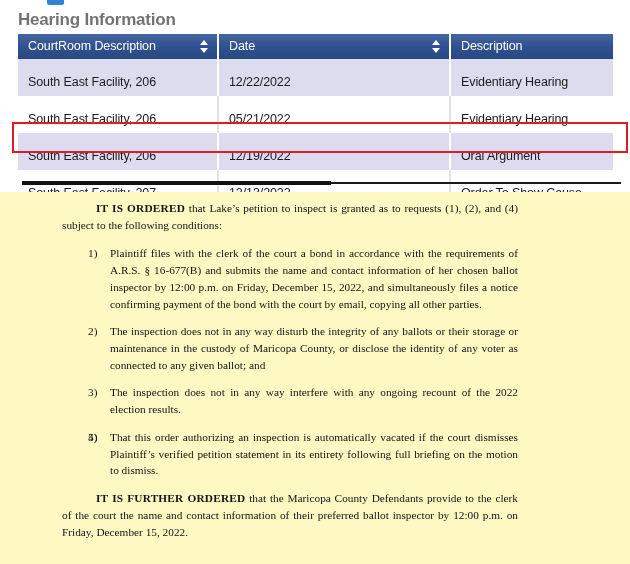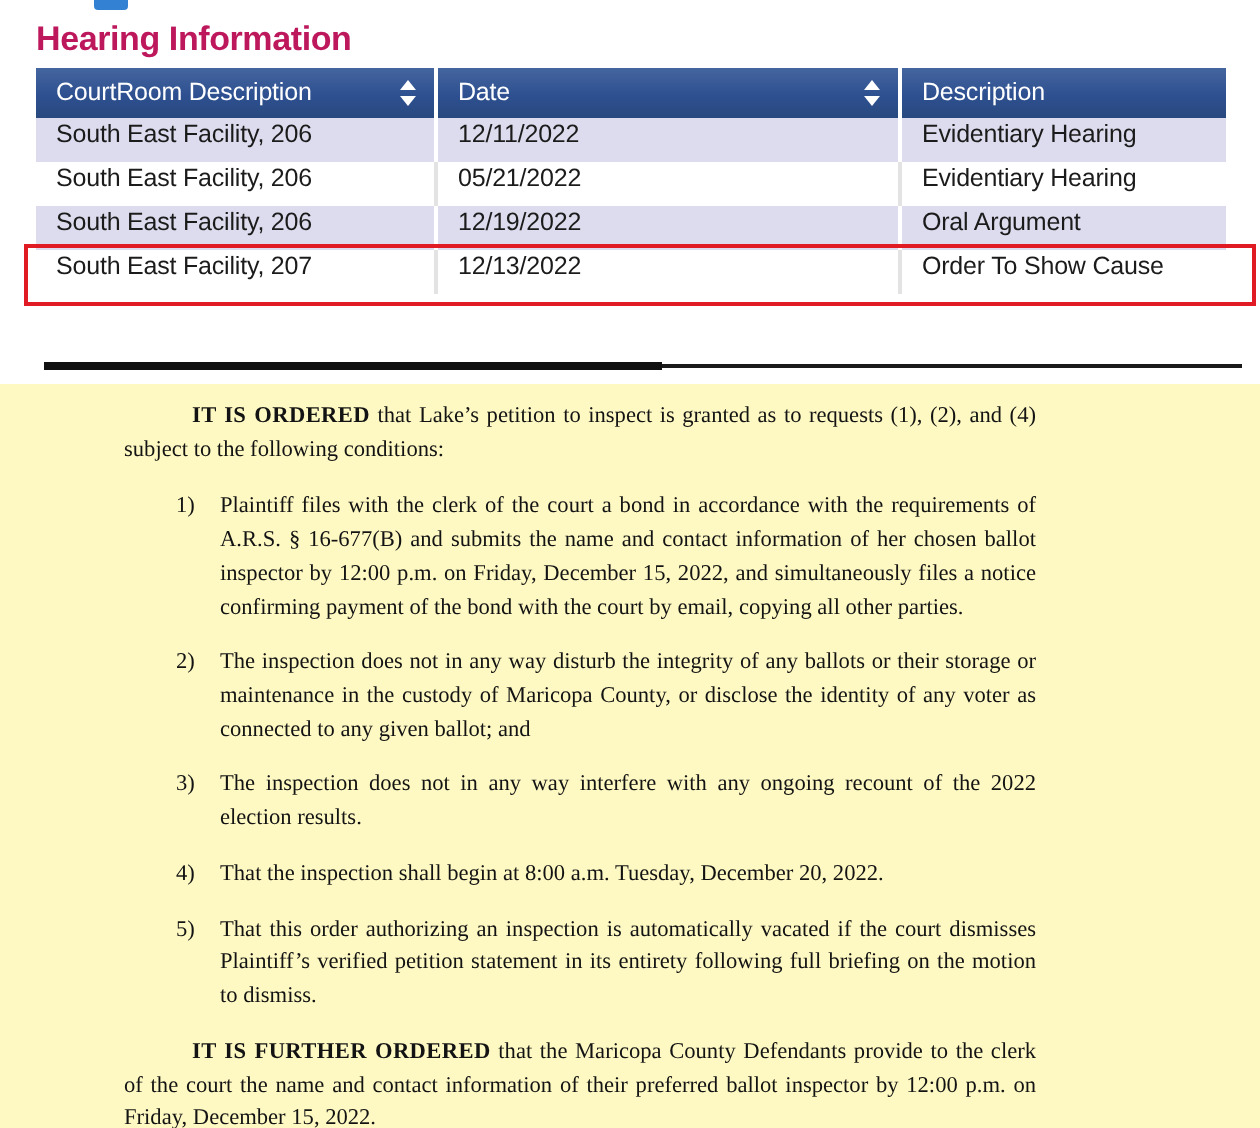--- a/index.html
+++ b/index.html
@@ -30,21 +30,21 @@
   #hearing-panel {
     position: absolute;
     left: 0;
     top: 10px;
     width: 630px;
   }
   #page-title {
     margin: 0 0 4px 18px;
     font-size: 17px;
     font-weight: bold;
-    color: #be185d;
+    color: #737373;
     letter-spacing: -0.2px;
     font-family: "Liberation Sans", sans-serif;
   }
 
   table.hearing-table {
     border-collapse: collapse;
     table-layout: fixed;
     margin-left: 18px;
     width: 595px;
     font-size: 12.5px;
@@ -95,21 +95,21 @@
   .sort-icon::before {
     top: 0;
     border-bottom: 5px solid #ffffff;
   }
   .sort-icon::after {
     bottom: 0;
     border-top: 5px solid #ffffff;
   }
 
   table.hearing-table tbody td {
-    padding: 1px 8px 7px 10px;
+    padding: 16px 8px 7px 10px;
     font-size: 12.5px;
     border-right: 2px solid #ffffff;
     vertical-align: middle;
     white-space: nowrap;
     letter-spacing: -0.1px;
     margin-left: 23px;
   }
   table.hearing-table tbody td:last-child { border-right: none; }
   table.hearing-table tbody tr.alt td { background: #dcdcee; }
   table.hearing-table tbody tr.plain td { background: #ffffff; }
@@ -219,21 +219,21 @@
         <th>
           <span class="th-inner">
             <span>Description</span>
           </span>
         </th>
       </tr>
     </thead>
     <tbody>
       <tr class="alt">
         <td>South East Facility, 206</td>
-        <td>12/11/2022</td>
+        <td>12/22/2022</td>
         <td>Evidentiary Hearing</td>
       </tr>
       <tr class="plain">
         <td>South East Facility, 206</td>
         <td>05/21/2022</td>
         <td>Evidentiary Hearing</td>
       </tr>
       <tr class="alt">
         <td>South East Facility, 206</td>
         <td>12/19/2022</td>
@@ -256,20 +256,20 @@
 
 <div id="order-document">
   <div id="order-body">
 
     <p class="lead"><strong>IT IS ORDERED</strong><span> that Lake’s petition to inspect is granted as to requests (1), (2), and (4) subject to the following conditions:</span></p>
 
     <ol class="conditions">
       <li><span class="marker">1)</span><span>Plaintiff files with the clerk of the court a bond in accordance with the requirements of A.R.S. § 16-677(B) and submits the name and contact information of her chosen ballot inspector by 12:00 p.m. on Friday, December 15, 2022, and simultaneously files a notice confirming payment of the bond with the court by email, copying all other parties.</span></li>
       <li><span class="marker">2)</span><span>The inspection does not in any way disturb the integrity of any ballots or their storage or maintenance in the custody of Maricopa County, or disclose the identity of any voter as connected to any given ballot; and</span></li>
       <li><span class="marker">3)</span><span>The inspection does not in any way interfere with any ongoing recount of the 2022 election results.</span></li>
-      <li><span class="marker">4)</span><span>That the inspection shall begin at 8:00 a.m. Tuesday, December 20, 2022.</span></li>
+      <li><span class="marker">4)</span></li>
       <li><span class="marker">5)</span><span>That this order authorizing an inspection is automatically vacated if the court dismisses Plaintiff’s verified petition statement in its entirety following full briefing on the motion to dismiss.</span></li>
     </ol>
 
     <p class="lead"><strong>IT IS FURTHER ORDERED</strong><span> that the Maricopa County Defendants provide to the clerk of the court the name and contact information of their preferred ballot inspector by 12:00 p.m. on Friday, December 15, 2022.</span></p>
 
   </div>
 </div>
 
 </body></html>

